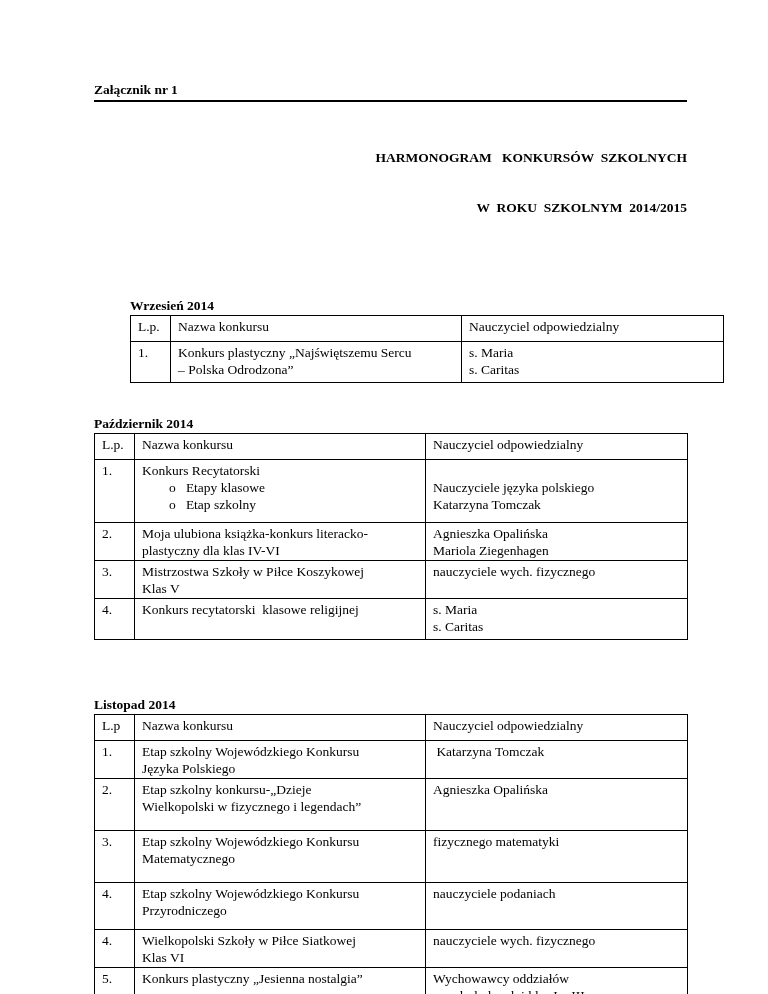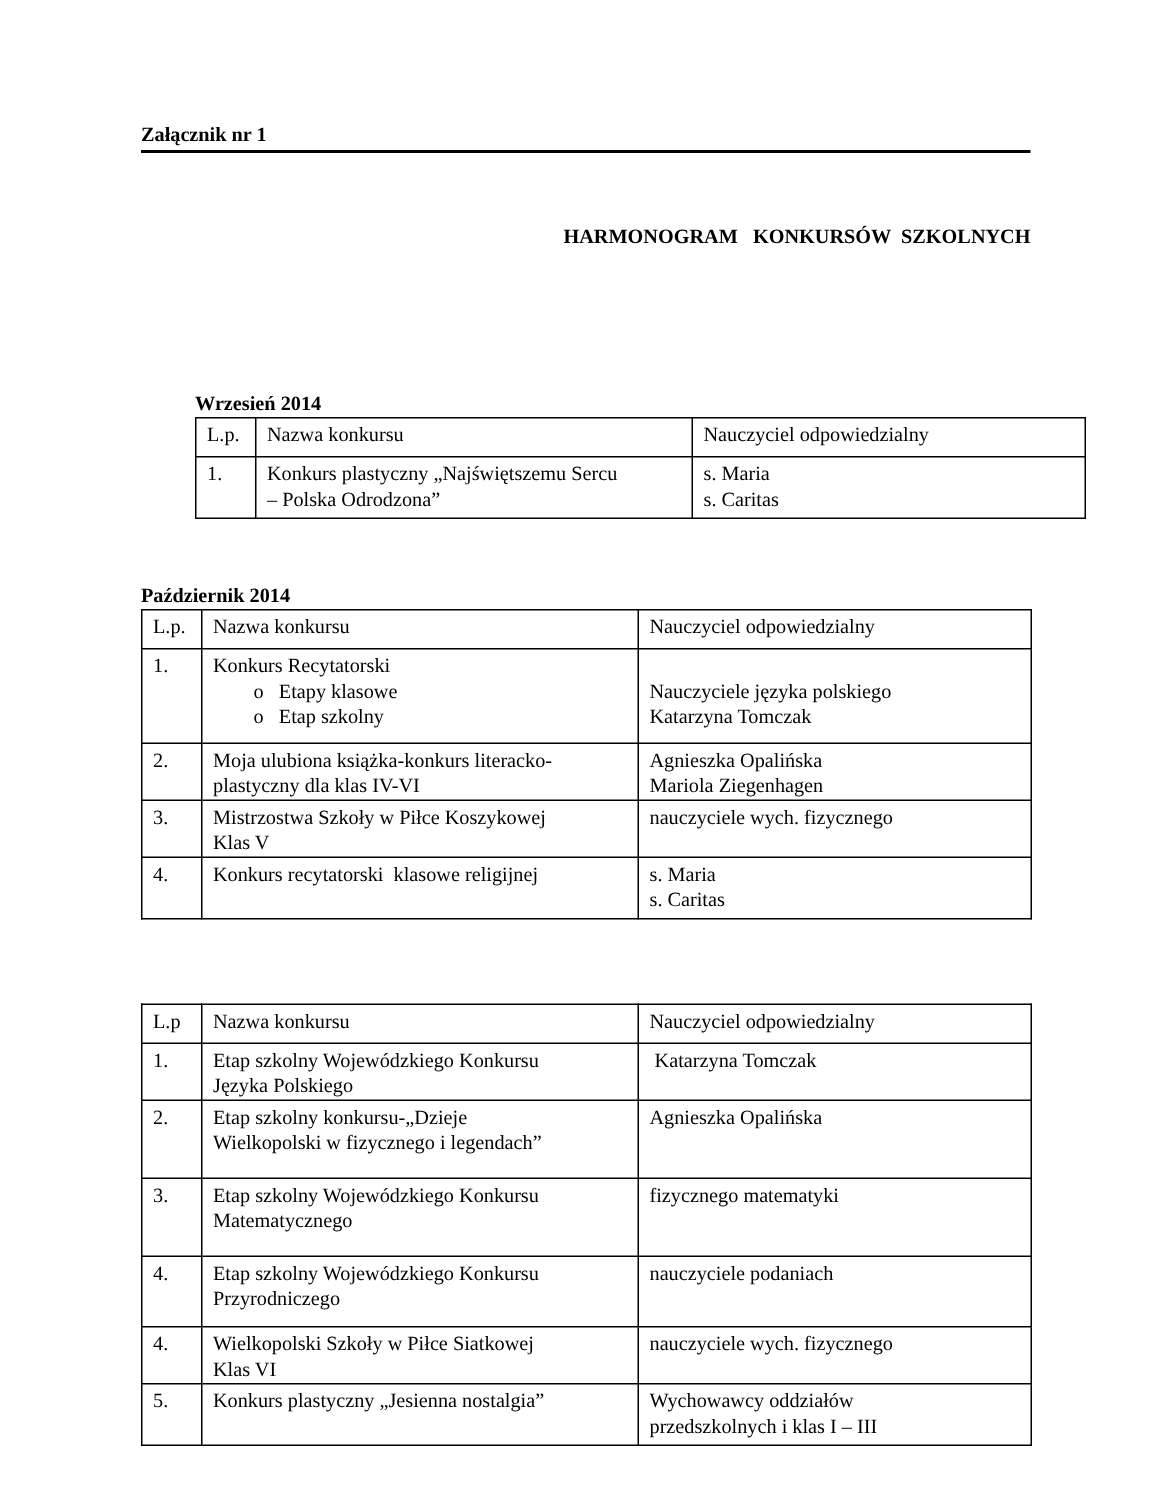--- a/index.html
+++ b/index.html
@@ -10,22 +10,22 @@
   .page{position:absolute;left:94px;top:82px;width:593px;}
   .attachment{
     font-size:13.5px;font-weight:bold;padding-bottom:2px;
     border-bottom:2px solid #000;
   }
   .title{
     margin-top:15px;text-align:right;font-weight:bold;
     font-size:13.5px;line-height:16.5px;white-space:pre-wrap;
   }
   .heading{font-weight:bold;font-size:13.5px;line-height:17px;margin-bottom:1px;}
-  .sec-wrzesien{margin-top:60px;padding-left:36px;}
-  .sec-pazdziernik{margin-top:42px;}
+  .sec-wrzesien{margin-top:48px;padding-left:36px;}
+  .sec-pazdziernik{margin-top:32px;}
   .sec-listopad{margin-top:56px;}
   table.ctable{border-collapse:collapse;width:100%;table-layout:fixed;}
   .ctable td{
     border:1px solid #000;vertical-align:top;box-sizing:border-box;
     padding:2px 6px 1px 7px;font-size:13.5px;line-height:17px;
     white-space:pre-wrap;overflow:hidden;
   }
   col.c1{width:40px;}
   col.c2{width:291px;}
   col.c3{width:262px;}
@@ -38,20 +38,21 @@
 </style>
 </head>
 <body>
 
 <div class="page">
 
   <div class="attachment">Załącznik nr 1</div>
 
   <div class="title">
     <div>HARMONOGRAM   KONKURSÓW  SZKOLNYCH</div>
+    <div>W  ROKU  SZKOLNYM  2014/2015</div>
   </div>
 
   <div class="section sec-wrzesien">
     <div class="heading">Wrzesień 2014</div>
     <table class="ctable">
       <colgroup>
           <col class="c1">
           <col class="c2">
           <col class="c3">
         </colgroup>
@@ -112,20 +113,21 @@
           <td>4.</td>
           <td>Konkurs recytatorski  klasowe religijnej</td>
           <td>s. Maria
 s. Caritas</td>
         </tr>
       </tbody>
     </table>
   </div>
 
   <div class="section sec-listopad">
+    <div class="heading">Listopad 2014</div>
     <table class="ctable">
       <colgroup>
           <col class="c1">
           <col class="c2">
           <col class="c3">
         </colgroup>
       <tbody>
         <tr class="rh33">
           <td>L.p</td>
           <td>Nazwa konkursu</td>

